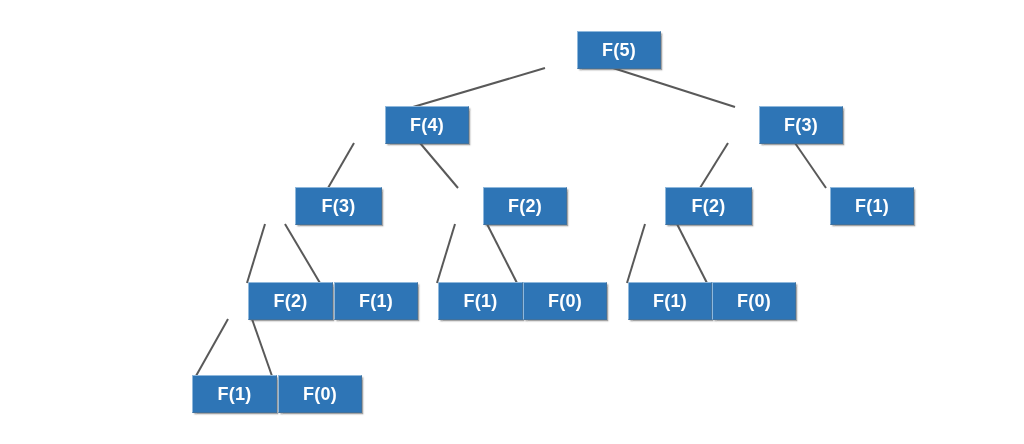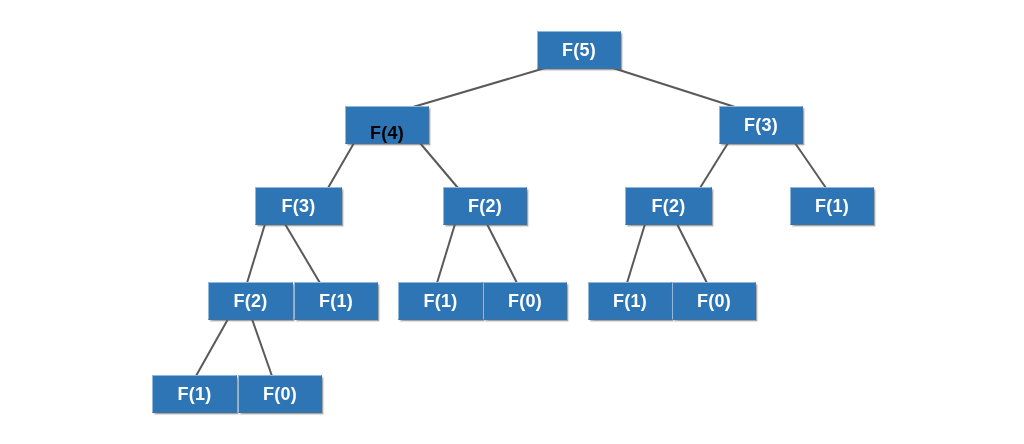--- a/index.html
+++ b/index.html
@@ -39,20 +39,21 @@
     display: flex;
     align-items: center;
     justify-content: center;
     color: #ffffff;
     font-size: 18px;
     font-weight: bold;
     letter-spacing: 0.2px;
     line-height: 1;
     box-shadow: 1.5px 1.5px 1.5px rgba(90,90,90,0.55);
     user-select: none;
+    margin-left: 40px;
   }
   .tree-node-label {
     display: block;
     padding-bottom: 1px;
   }
 </style>
 </head>
 <body>
 
 <div id="diagram-canvas">
@@ -69,21 +70,21 @@
       <line x1="487" y1="224" x2="517" y2="283" stroke="#595959" stroke-width="2" stroke-linecap="butt"></line>
       <line x1="645" y1="224" x2="627" y2="283" stroke="#595959" stroke-width="2" stroke-linecap="butt"></line>
       <line x1="677" y1="224" x2="707" y2="283" stroke="#595959" stroke-width="2" stroke-linecap="butt"></line>
       <line x1="228" y1="319" x2="196" y2="376" stroke="#595959" stroke-width="2" stroke-linecap="butt"></line>
       <line x1="252" y1="319" x2="272" y2="376" stroke="#595959" stroke-width="2" stroke-linecap="butt"></line>
     </svg>
   <div id="node-layer">
       <div class="tree-node" style="left: 537px; top: 31px; width: 84px; height: 38px; background: rgb(46, 117, 182); color: rgb(255, 255, 255);">
         <span class="tree-node-label">F(5)</span>
       </div>
-      <div class="tree-node" style="left: 345px; top: 106px; width: 84px; height: 38px; background: rgb(46, 117, 182); color: #000000; align-items: flex-end;">
+      <div class="tree-node" style="left: 345px; top: 106px; width: 84px; height: 38px; background: rgb(46, 117, 182); color: #ffffff;">
         <span class="tree-node-label">F(4)</span>
       </div>
       <div class="tree-node" style="left: 719px; top: 106px; width: 84px; height: 38px; background: rgb(46, 117, 182); color: rgb(255, 255, 255);">
         <span class="tree-node-label">F(3)</span>
       </div>
       <div class="tree-node" style="left: 255px; top: 187px; width: 87px; height: 38px; background: rgb(46, 117, 182); color: rgb(255, 255, 255);">
         <span class="tree-node-label">F(3)</span>
       </div>
       <div class="tree-node" style="left: 443px; top: 187px; width: 84px; height: 38px; background: rgb(46, 117, 182); color: rgb(255, 255, 255);">
         <span class="tree-node-label">F(2)</span>

